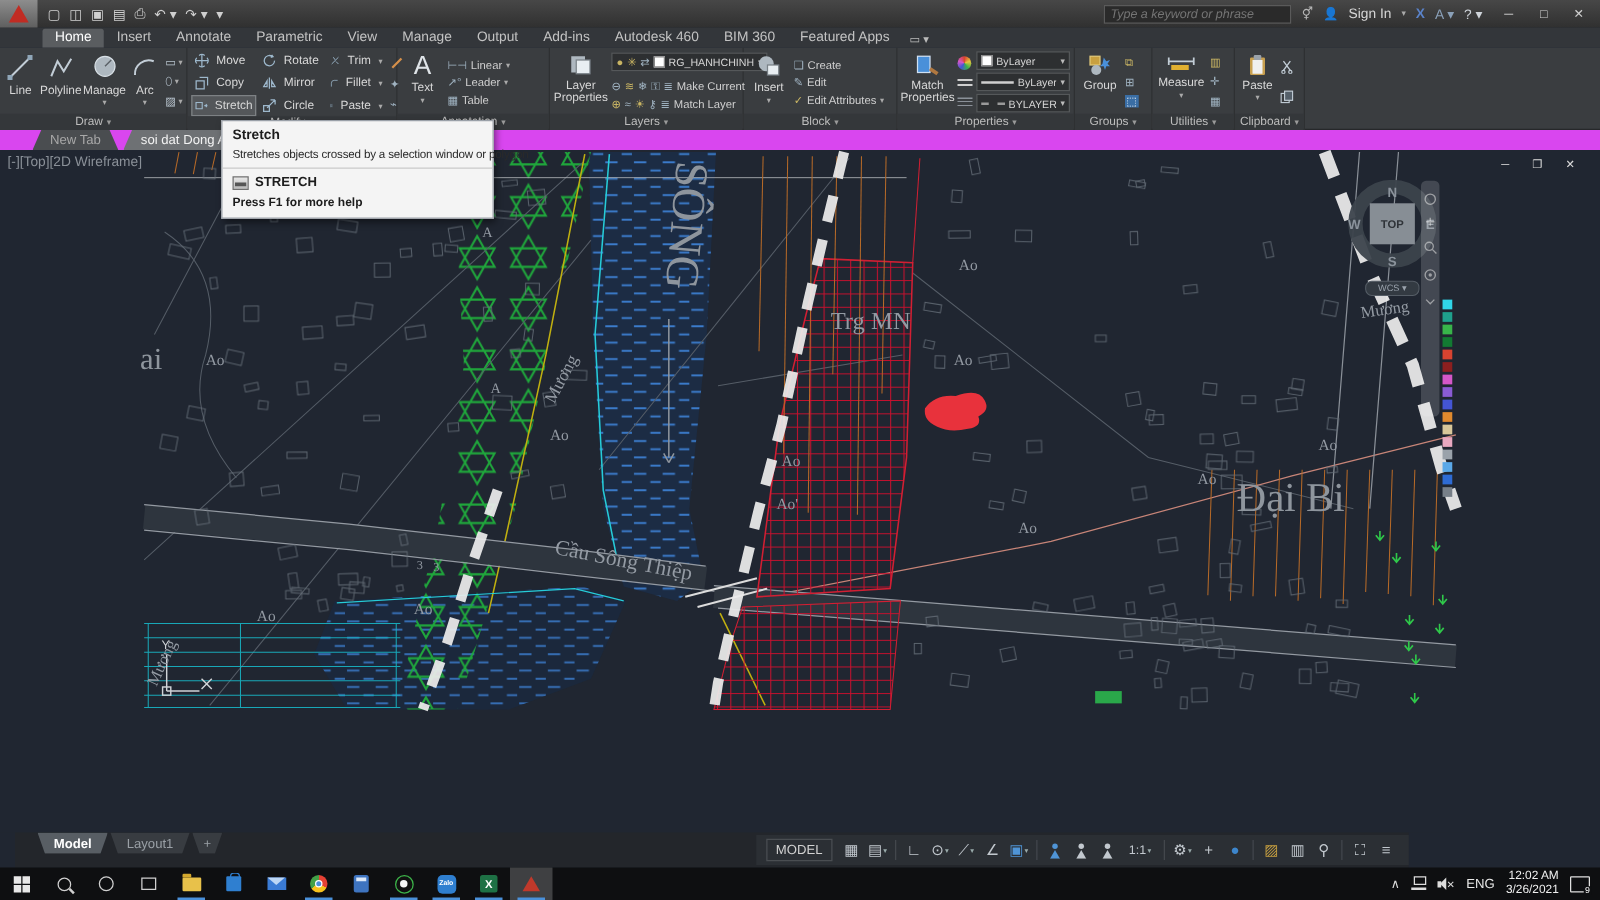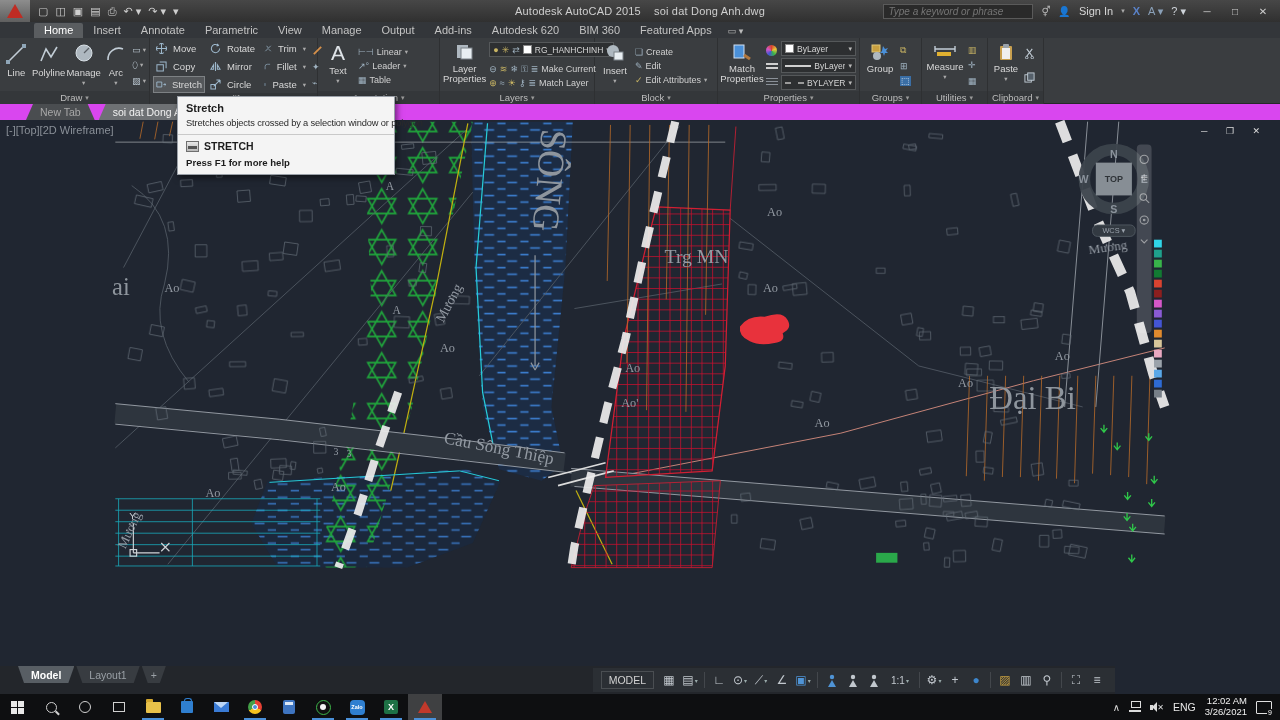--- a/index.html
+++ b/index.html
@@ -91,21 +91,21 @@
 
   
   .canvas-wrap { position:absolute; top:120px; left:0; width:1280px; height:546px; background:#202631; }
   .vp-label { position:absolute; top:4px; left:6px; color:#8a9098; font-size:11px; z-index:5; }
   .vp-winbtns { position:absolute; top:6px; right:12px; color:#dcdcdc; font-size:9px;
     letter-spacing:8px; z-index:5; }
   .maplbl { fill:#939aa3; font-family:"Liberation Serif", serif; }
   .maplbl.big { fill:#8e959d; }
 
   
-  .statusbar { position:absolute; top:666px; left:0; width:1115px; height:28px;
+  .statusbar { position:absolute; top:666px; left:12px; width:1115px; height:28px;
     background:#23262b; display:flex; align-items:center; z-index:35; }
   .ltabs { display:flex; align-items:flex-start; height:100%; padding-left:18px; gap:2px; }
   .ltab { height:17px; display:flex; align-items:center; padding:0 13px; font-size:10.5px;
     clip-path:polygon(0 0, 100% 0, calc(100% - 6px) 100%, 6px 100%); cursor:default; }
   .ltab.active { background:#585e64; color:#fff; font-weight:bold; }
   .ltab.idle { background:#383c41; color:#9aa0a6; }
   .ltab.add { padding:0 9px; background:#383c41; color:#9aa0a6; }
   .status-right { margin-left:auto; display:flex; align-items:center; gap:1px;
     background:#2b2f34; height:24px; padding:0 8px; }
   .sb-txt { font-size:10.5px; color:#d2d2d2; padding:2px 7px; border:1px solid #4a4e52; margin-right:4px; }
@@ -174,24 +174,20 @@
   <div class="qat">
     <span>▢</span>
     <span>◫</span>
     <span>▣</span>
     <span>▤</span>
     <span>⎙</span>
     <span>↶ ▾</span>
     <span>↷ ▾</span>
     <span>▾</span>
   </div>
-  <div class="title-center">
-    <span>Autodesk AutoCAD 2015</span>&nbsp;&nbsp;&nbsp;
-    <span>soi dat Dong Anh.dwg</span>
-  </div>
   <div class="tb-right">
     <input class="searchbox" placeholder="Type a keyword or phrase" style="">
     <span style="color:#b8b8b8;font-size:10px;">⚥</span>
     <span style="color:#b8b8b8;font-size:10px;">👤</span>
     <span style="font-size:11px;">Sign In</span>
     <span style="font-size:7px;color:#aaa;">▾</span>
     <span style="color:#5a82c8;font-weight:bold;font-size:11px;">X</span>
     <span style="color:#8aa0b8;font-size:11px;">A ▾</span>
     <span style="color:#cfd4da;font-size:11px;">? ▾</span>
     <div class="winbtns">
@@ -204,21 +200,21 @@
 
 <div class="ribbon-tabs">
     <div class="rtab active">Home</div>
     <div class="rtab">Insert</div>
     <div class="rtab">Annotate</div>
     <div class="rtab">Parametric</div>
     <div class="rtab">View</div>
     <div class="rtab">Manage</div>
     <div class="rtab">Output</div>
     <div class="rtab">Add-ins</div>
-    <div class="rtab">Autodesk 620</div>
+    <div class="rtab">Autodesk 460</div>
     <div class="rtab">BIM 360</div>
     <div class="rtab">Featured Apps</div>
     <span class="rtab-end">▭ ▾</span>
   </div>
 
 <div class="ribbon">
 
   <div class="panel" style="width:150px">
     <div class="panel-body">
       <div class="bigbtn">

